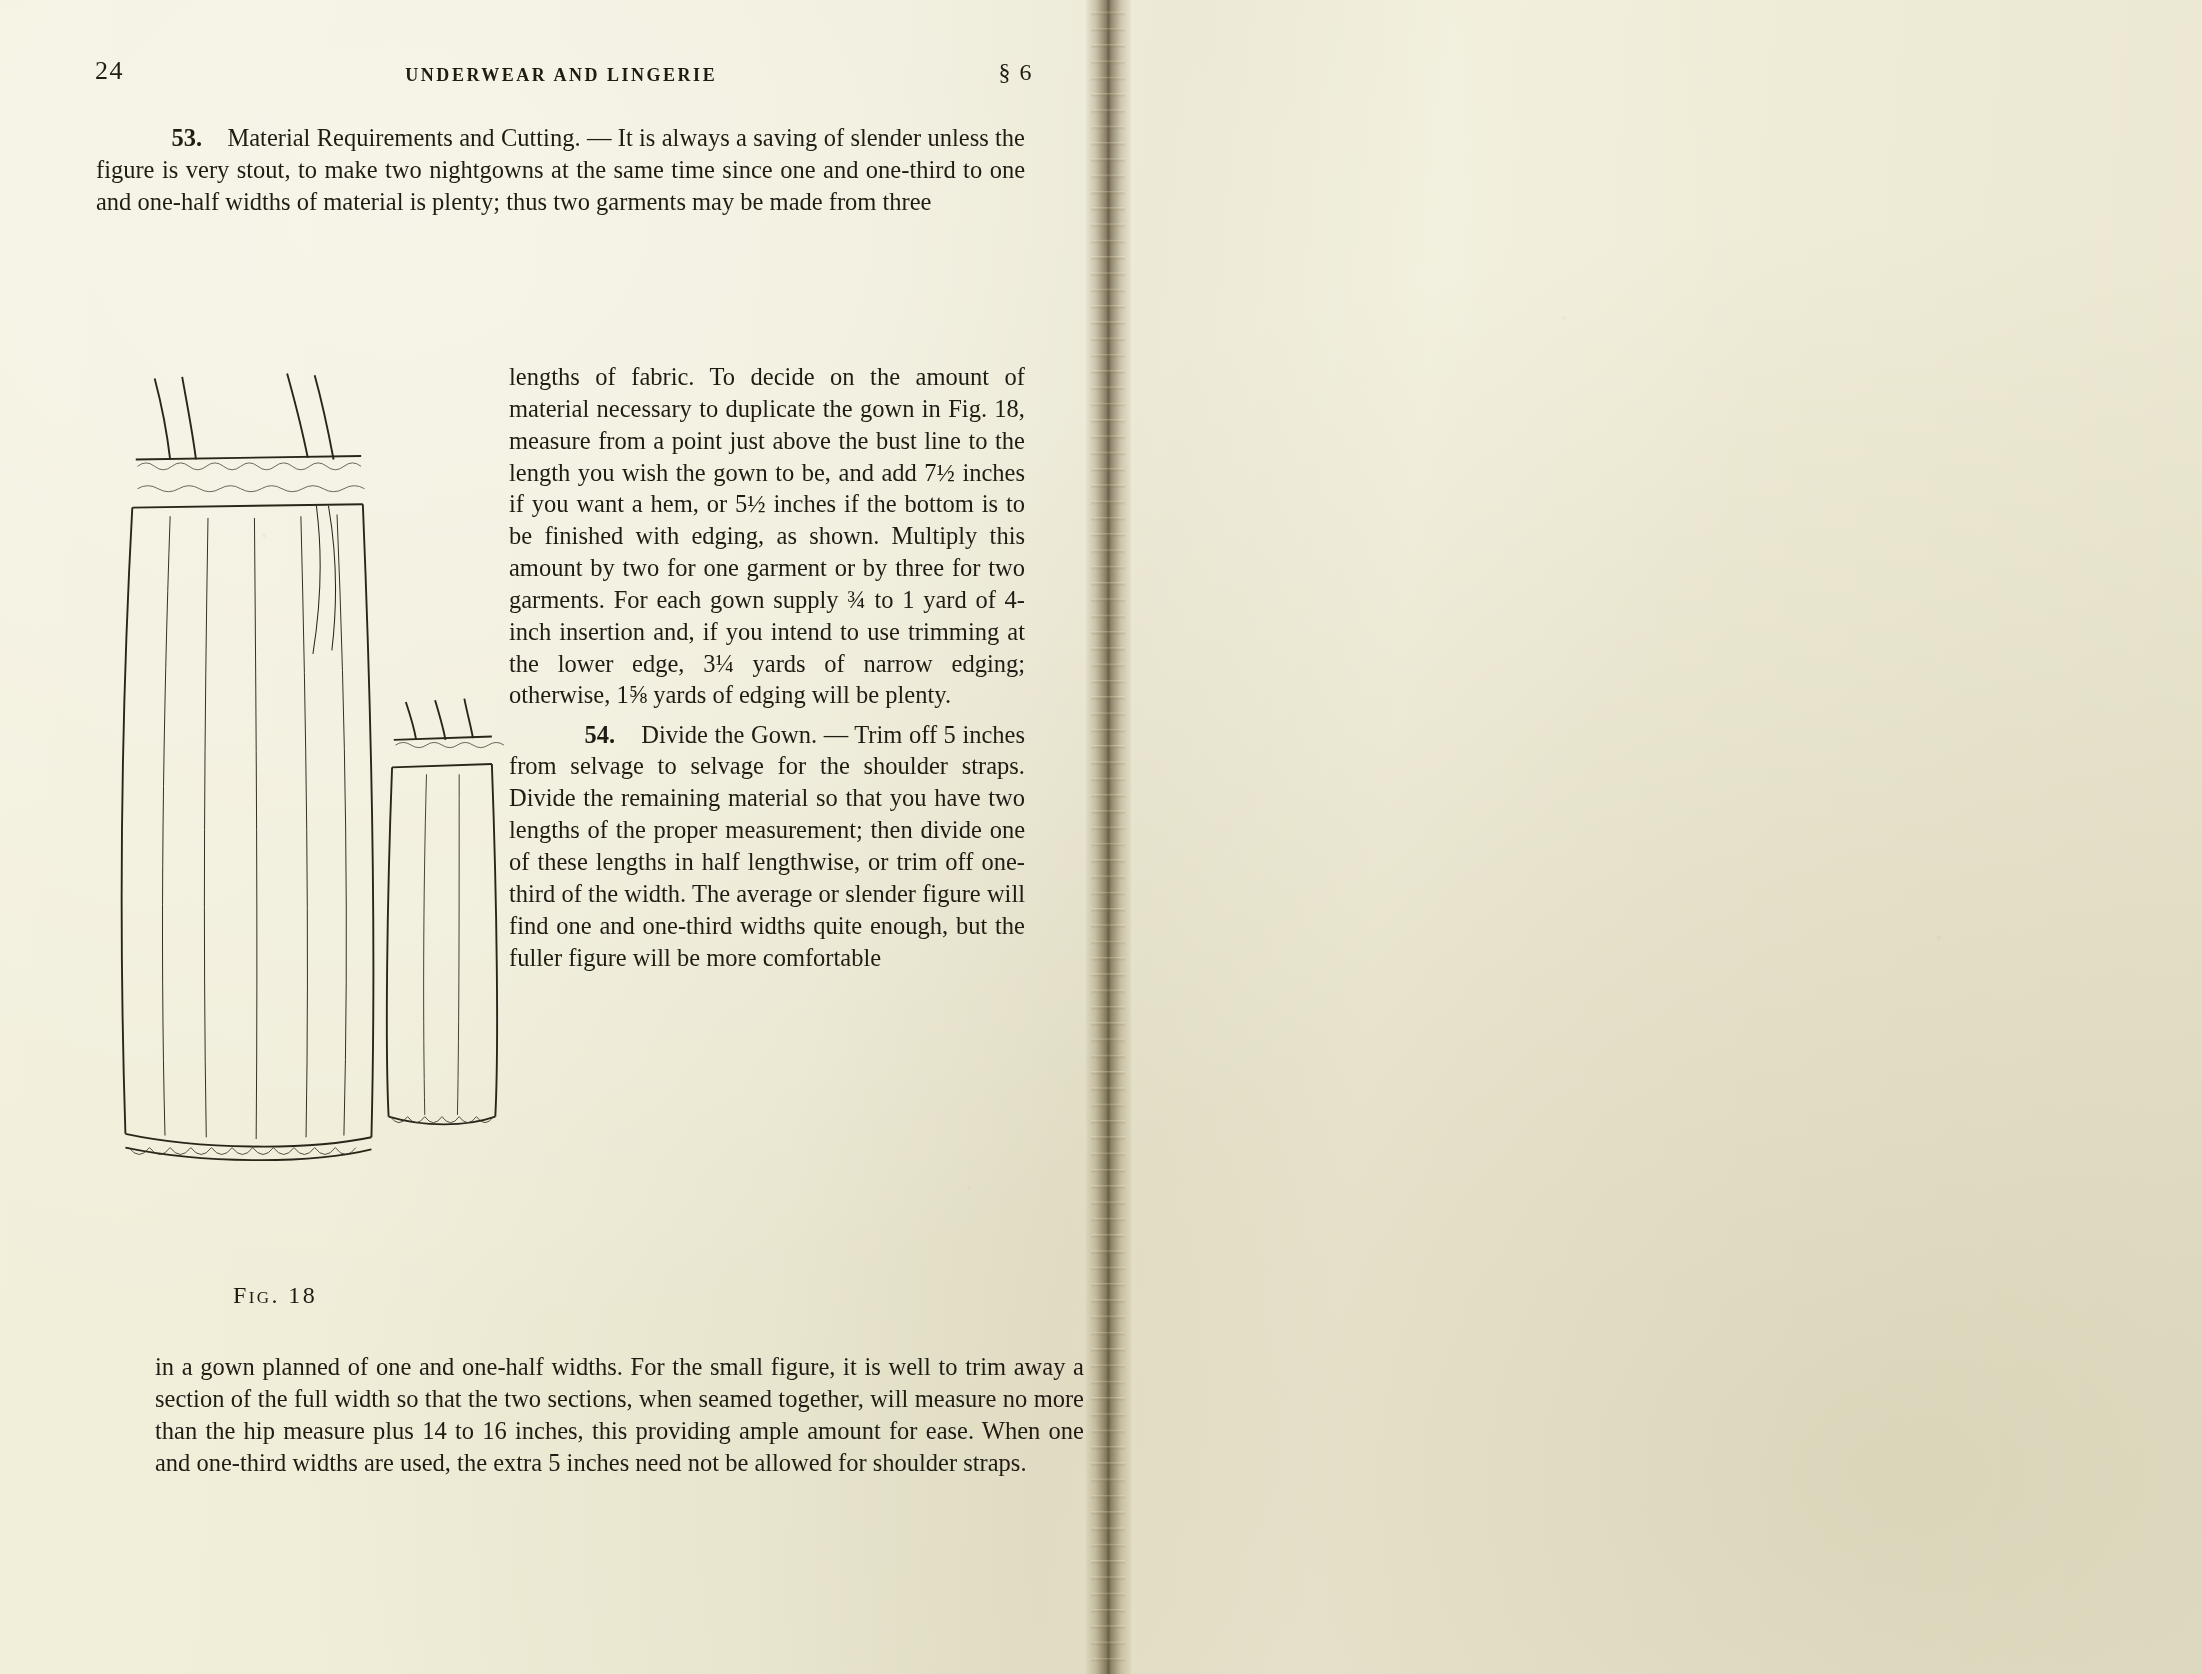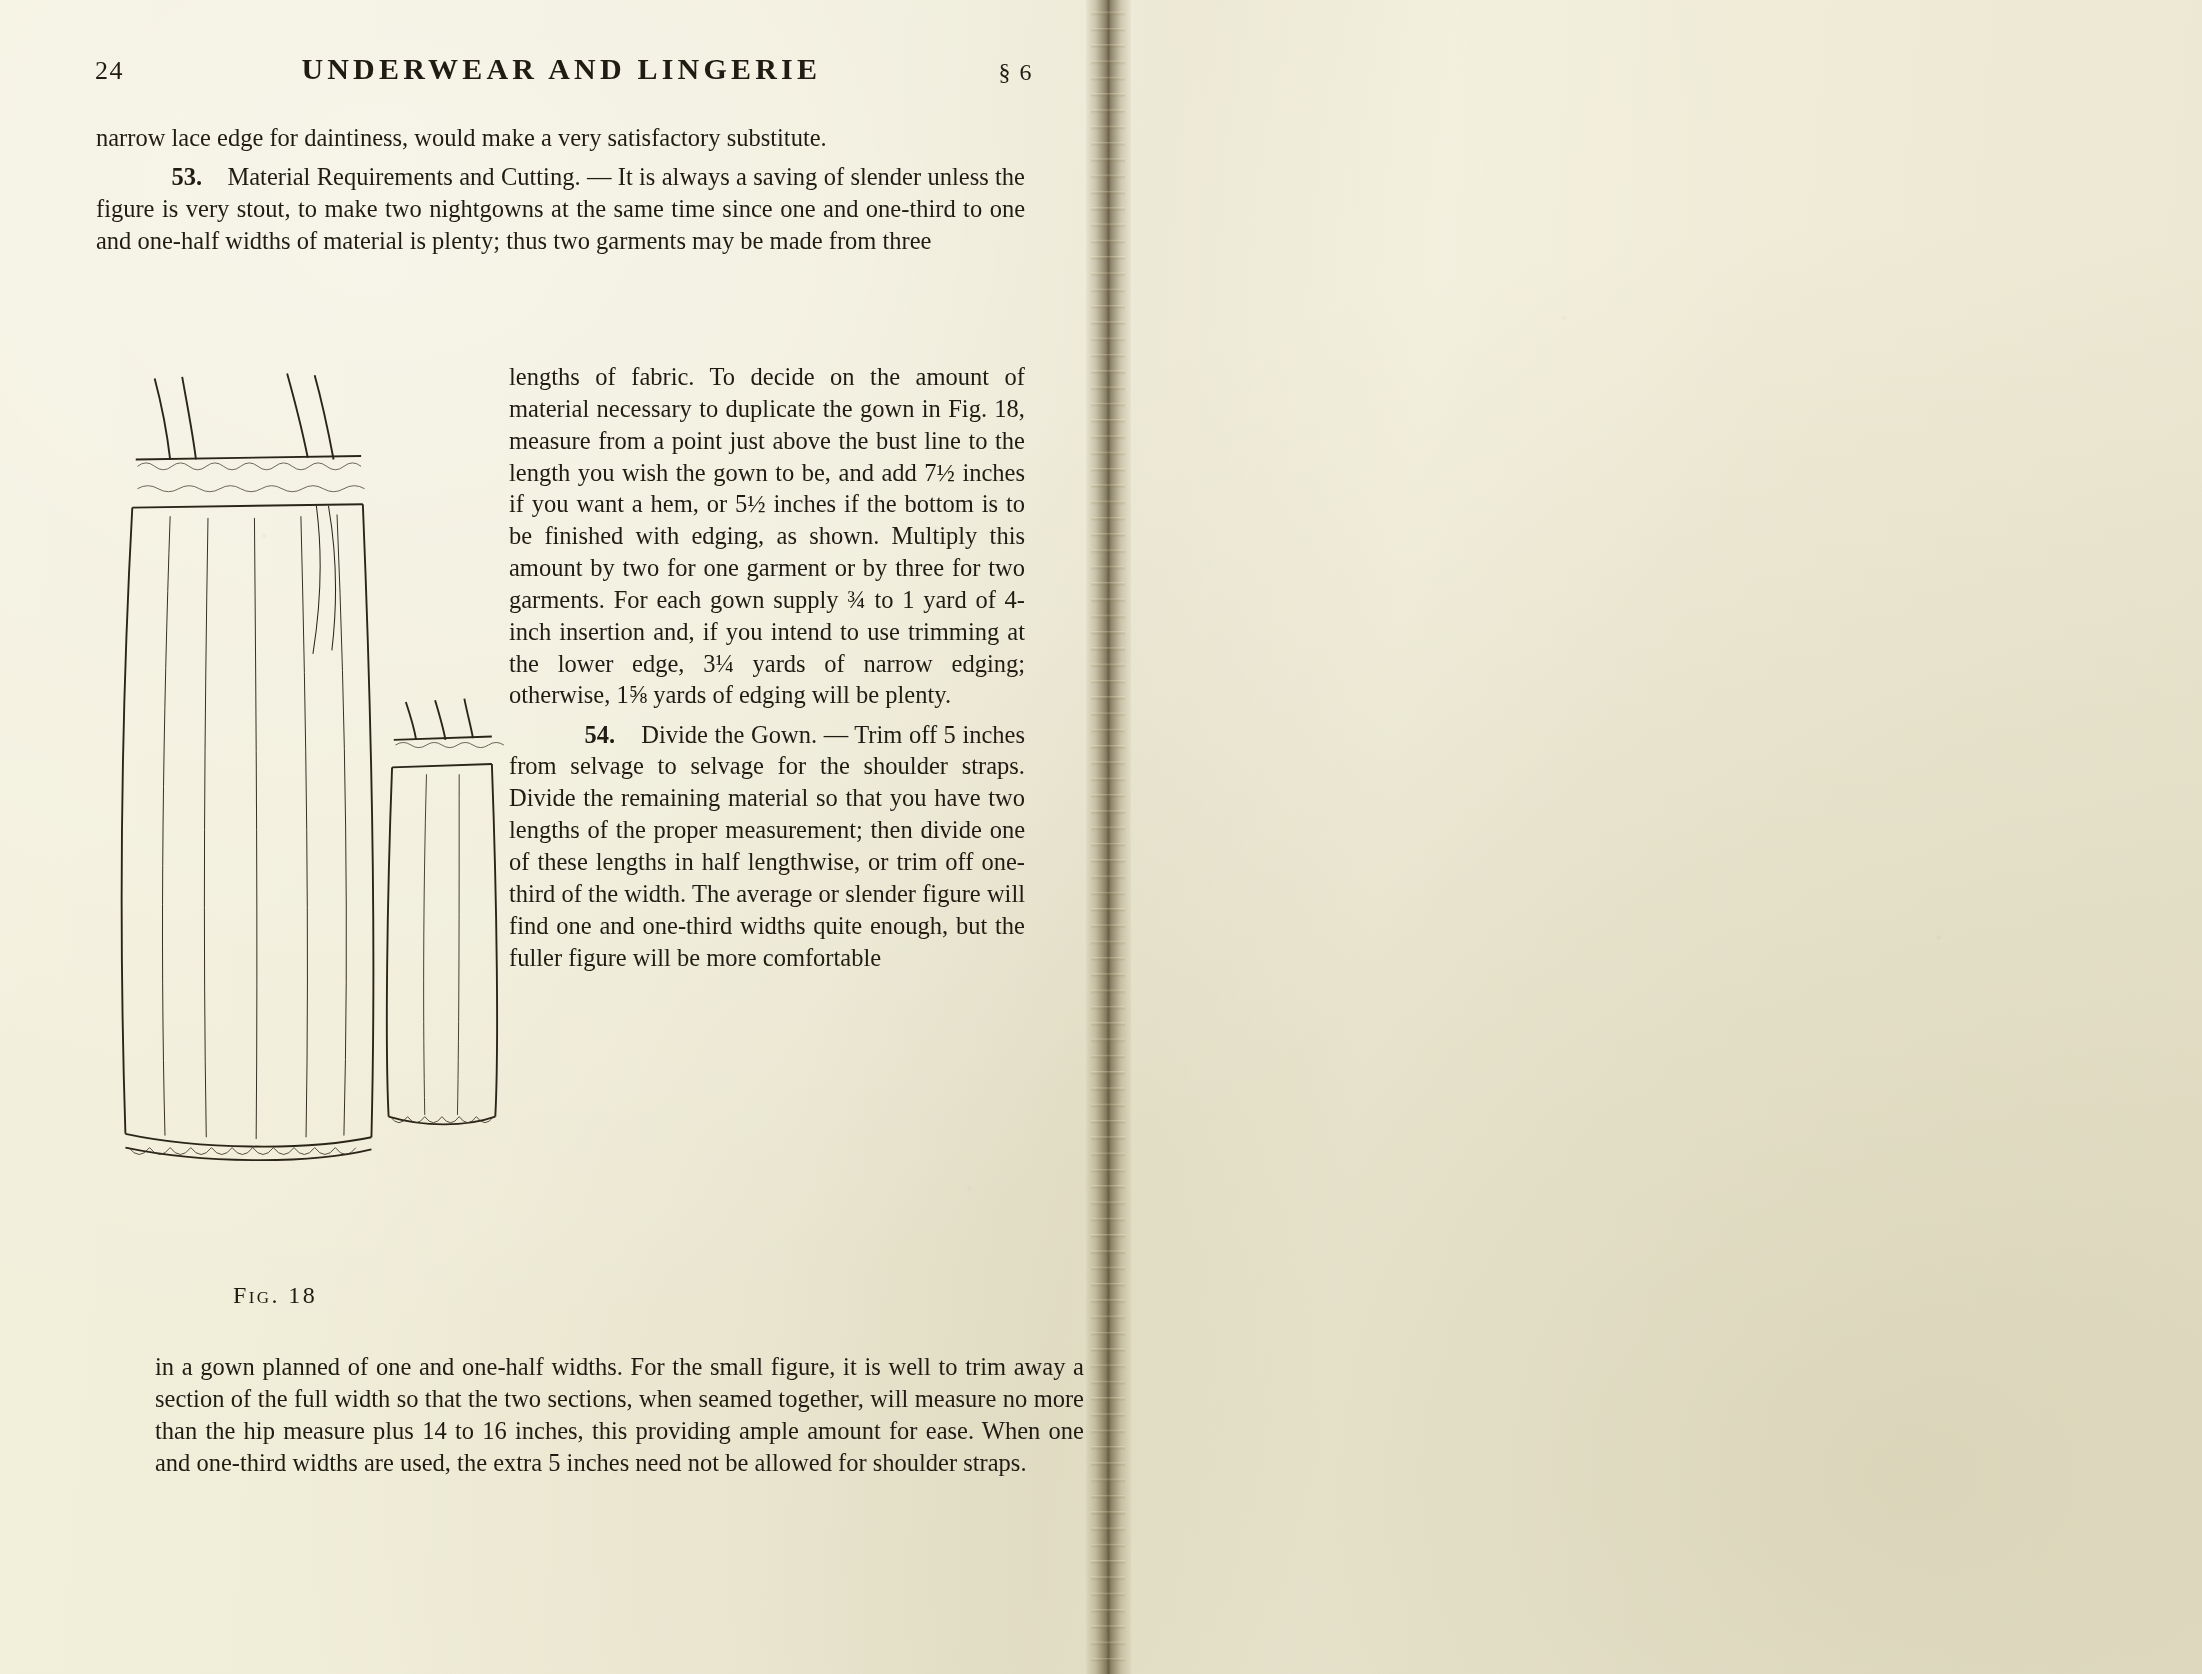--- a/index.html
+++ b/index.html
@@ -91,21 +91,21 @@
     font-size: 25px;
     letter-spacing: 0.06em;
   }
   .runhead .folio {
     font-size: 26px;
     font-family: "Liberation Serif", serif;
   }
   .runhead .title {
     font-weight: bold;
     letter-spacing: 0.14em;
-    font-size: 30px;
+    font-size: 18px;
   }
   .runhead .sect {
     font-size: 24px;
   }
 
   .rh-left {
     left: 95px;
     width: 938px;
     justify-content: space-between;
   }
@@ -172,21 +172,20 @@
 
   <div class="page page-left">
 
     <div class="runhead rh-left">
       <span class="folio">24</span>
       <span class="title">UNDERWEAR AND LINGERIE</span>
       <span class="sect">§ 6</span>
     </div>
 
     <div class="col" id="lp-top">
-      <p>narrow lace edge for daintiness, would make a very satisfactory substitute.</p>
       <p class="ind">
         <span class="secnum">53.</span>
         <span>&nbsp;&nbsp;</span>
         <span class="runin">Material Requirements and Cutting.</span>
         <span>—</span>
         <span>It is always a saving of slender unless the figure is very stout, to make two nightgowns at the same time since one and one-third to one and one-half widths of material is plenty; thus two garments may be made from three</span>
       </p>
     </div>
 
     <div class="fig18">

